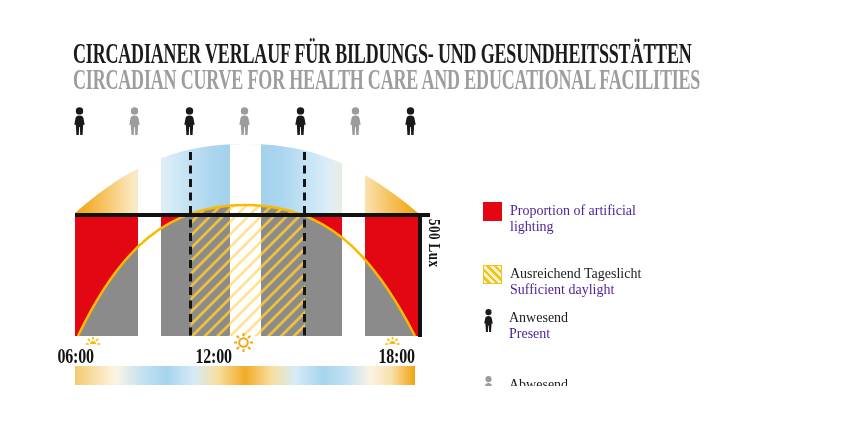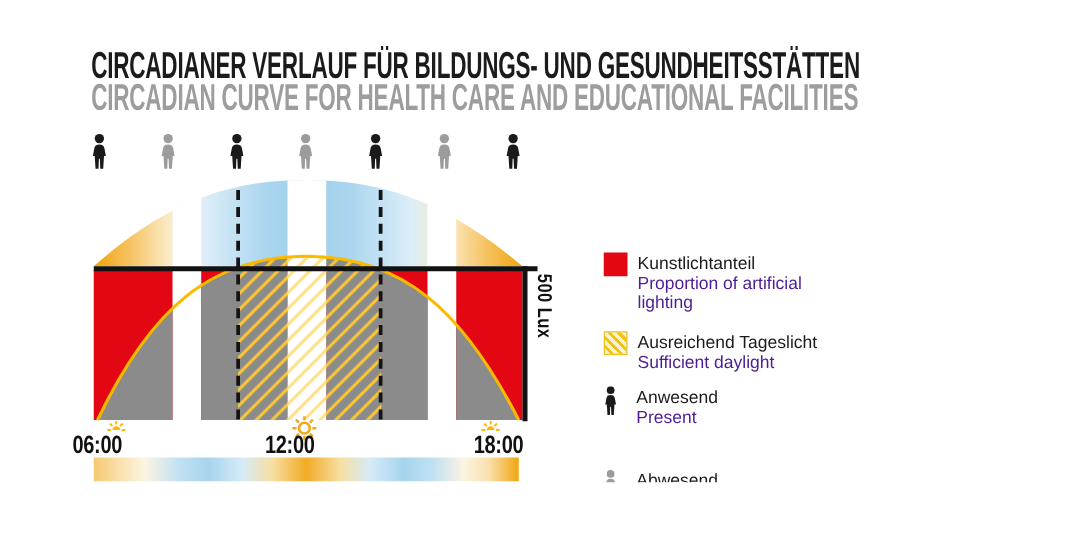--- a/index.html
+++ b/index.html
@@ -1,17 +1,17 @@
 <!DOCTYPE html>
 <html style="--artificial-red: #E30613; --daylight-gray: #8B8B8B; --curve-yellow: #FBBA00; --hatch-yellow: #FFC82E; --sky-blue: #9DCCEA; --sun-orange: #F2A71B; --present-black: #1A1A1A; --absent-gray: #9C9C9C; --line-black: #121212;"><head>
 <meta charset="utf-8">
 <style>
   html,body{margin:0;padding:0;background:#fff;}
   .stage{position:relative;width:865px;height:386px;background:#fff;overflow:hidden;
-         font-family:Liberation Sans, sans-serif;}
+         font-family:Liberation Serif, serif;}
   .title,.subtitle{position:absolute;left:73px;white-space:nowrap;font-weight:bold;line-height:1;}
   .title{top:38px;font-size:30px;color:#1b1b1b;}
   .subtitle{top:64px;font-size:30px;color:#9d9d9d;}
   .squeeze{display:inline-block;transform:scaleX(0.6);transform-origin:left top;letter-spacing:-0.3px;}
   .presence-row{position:absolute;left:73px;top:106px;width:344px;display:flex;
                 justify-content:space-between;align-items:flex-start;}
   .person{display:block;}
   .presence-row .person{width:13px;height:30px;}
   .person.present{color:var(--present-black,#1a1a1a);}
   .person.absent{color:var(--absent-gray,#9c9c9c);}
@@ -176,31 +176,30 @@
       <path d="M-3,0 A3,3 0 0 1 3,0 Z" stroke="none"></path>
       <path d="M4.2,0 H7.2 M-4.2,0 H-7.2 M0,-4.4 V-7.2 M3,-3.1 L5.1,-5.2 M-3,-3.1 L-5.1,-5.2" fill="none" stroke-width="1.6"></path>
     </g>
   </svg>
 
   <div class="lux-label">500 Lux</div>
 
   <div class="tlabel" style="left:53px">
     <span class="squeeze">06:00</span>
   </div>
-  <div class="tlabel" style="left:207px">
+  <div class="tlabel" style="left:191px">
     <span class="squeeze">12:00</span>
   </div>
   <div class="tlabel" style="left:374px">
     <span class="squeeze">18:00</span>
   </div>
 
   <div class="legend-item" style="top:202px">
     <span class="swatch red"></span>
     <div class="ltext">
-      <div class="llabel">Kunstlichtanteil</div>
       <div class="lsub">Proportion of artificial lighting</div>
     </div>
   </div>
   <div class="legend-item" style="top:265px">
     <span class="swatch hatch"></span>
     <div class="ltext">
       <div class="llabel">Ausreichend Tageslicht</div>
       <div class="lsub">Sufficient daylight</div>
     </div>
   </div>

